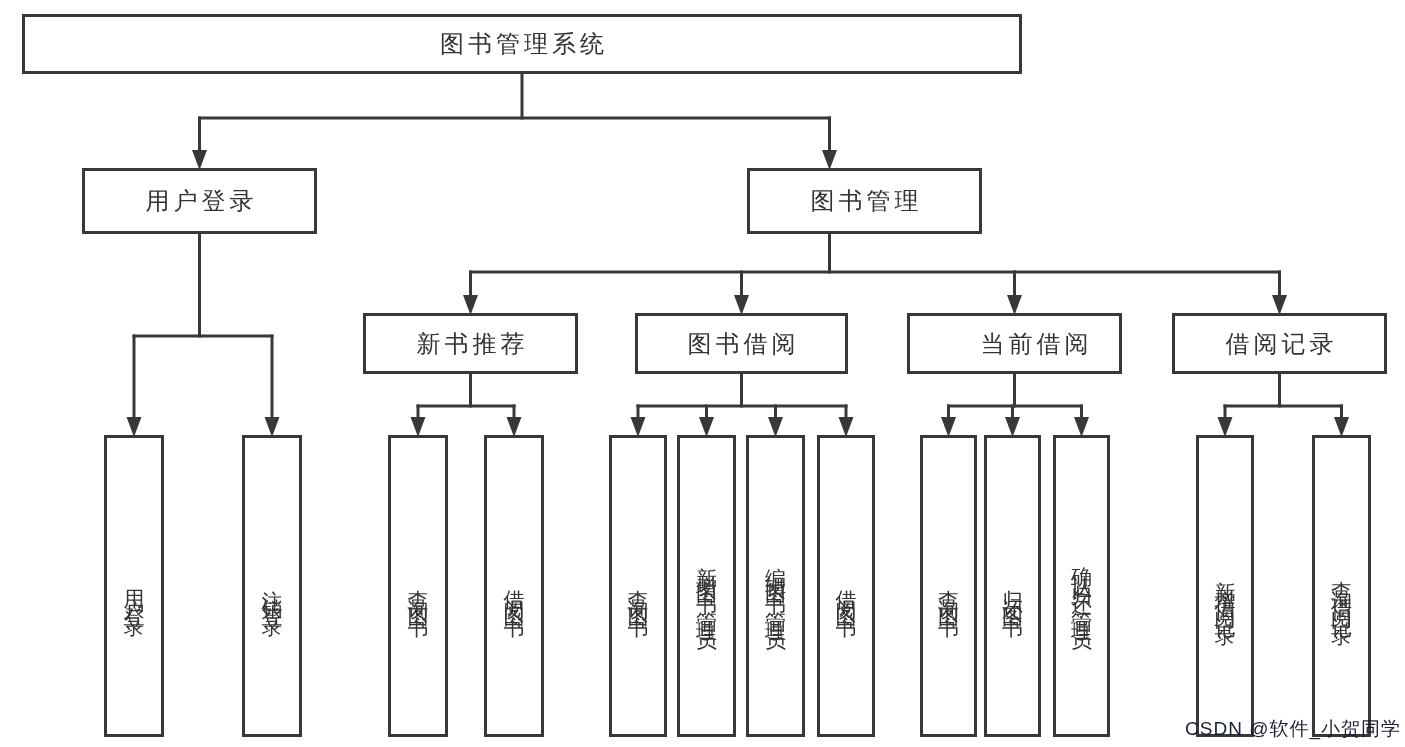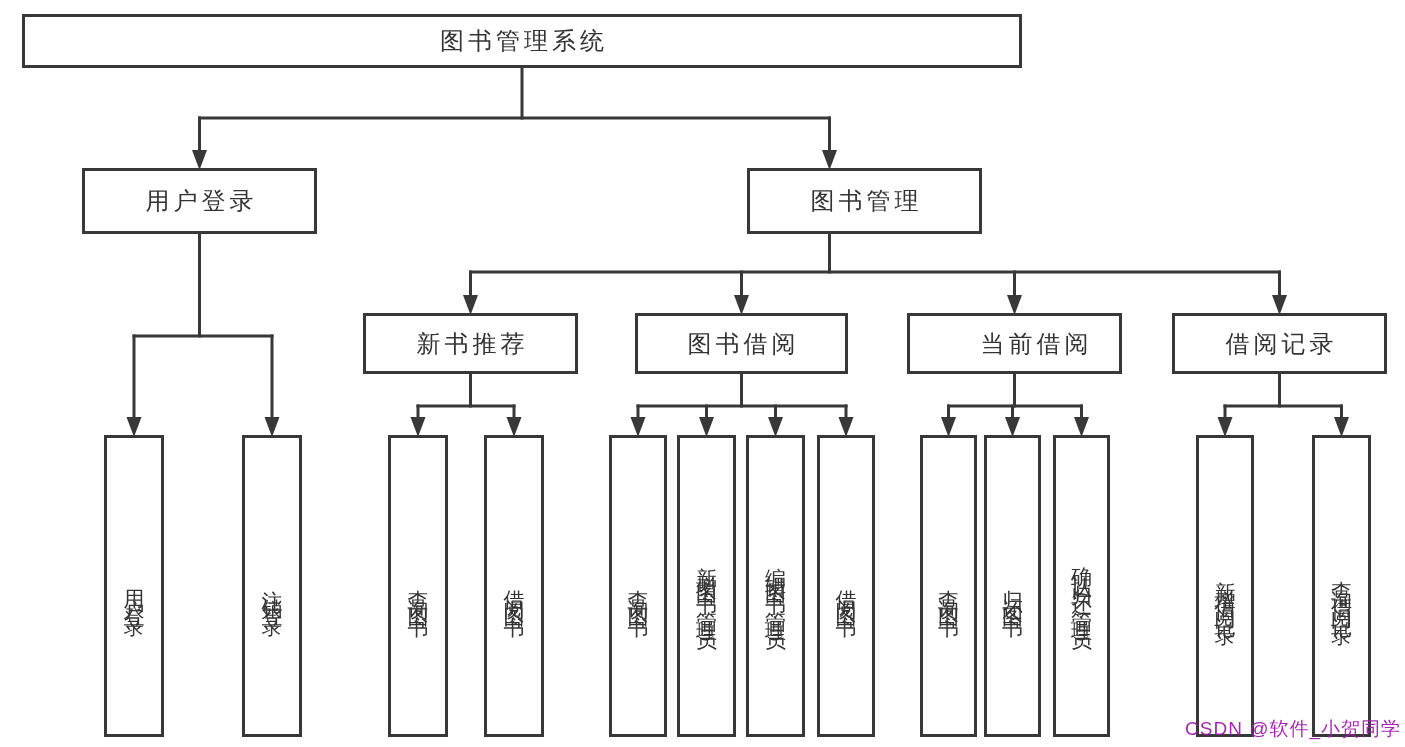--- a/index.html
+++ b/index.html
@@ -45,21 +45,21 @@
     margin: 0 0 -9px 0;
     white-space: normal;
   }
   .watermark {
     position: absolute;
     right: 4px;
     top: 716px;
     z-index: 5;
     font-size: 19px;
     letter-spacing: 1px;
-    color: #a21caf;
+    color: #0f172a;
     opacity: 0.95;
   }
 </style>
 </head>
 <body>
 
 <div id="diagram">
   <svg id="connectors" width="1405" height="747" viewBox="0 0 1405 747">
       <line x1="522" y1="66" x2="522" y2="118" stroke="#383838" stroke-width="3" stroke-linecap="square"></line>
       <line x1="199.5" y1="118" x2="829.5" y2="118" stroke="#383838" stroke-width="3" stroke-linecap="square"></line>
@@ -108,21 +108,21 @@
       <line x1="1081.5" y1="406" x2="1081.5" y2="419" stroke="#383838" stroke-width="3" stroke-linecap="square"></line>
       <polygon points="1074,417 1089,417 1081.5,437" fill="#383838"></polygon>
       <line x1="1279.5" y1="372" x2="1279.5" y2="406" stroke="#383838" stroke-width="3" stroke-linecap="square"></line>
       <line x1="1225" y1="406" x2="1341.5" y2="406" stroke="#383838" stroke-width="3" stroke-linecap="square"></line>
       <line x1="1225" y1="406" x2="1225" y2="419" stroke="#383838" stroke-width="3" stroke-linecap="square"></line>
       <polygon points="1217.5,417 1232.5,417 1225,437" fill="#383838"></polygon>
       <line x1="1341.5" y1="406" x2="1341.5" y2="419" stroke="#383838" stroke-width="3" stroke-linecap="square"></line>
       <polygon points="1334,417 1349,417 1341.5,437" fill="#383838"></polygon>
     </svg>
   <div class="watermark">CSDN @软件_小贺同学</div>
-<div class="node" style="left: 22px; top: 14px; width: 1000px; height: 54px;">
+<div class="node" style="left: 22px; top: 14px; width: 1000px; height: 60px;">
       <span>图书管理系统</span>
     </div>
     <div class="node" style="left: 82px; top: 168px; width: 235px; height: 66px;">
       <span>用户登录</span>
     </div>
     <div class="node" style="left: 712px; top: 168px; width: 235px; height: 66px; margin-left: 35px;">
       <span>图书管理</span>
     </div>
     <div class="node" style="left: 363px; top: 313px; width: 215px; height: 61px;">
       <span>新书推荐</span>

